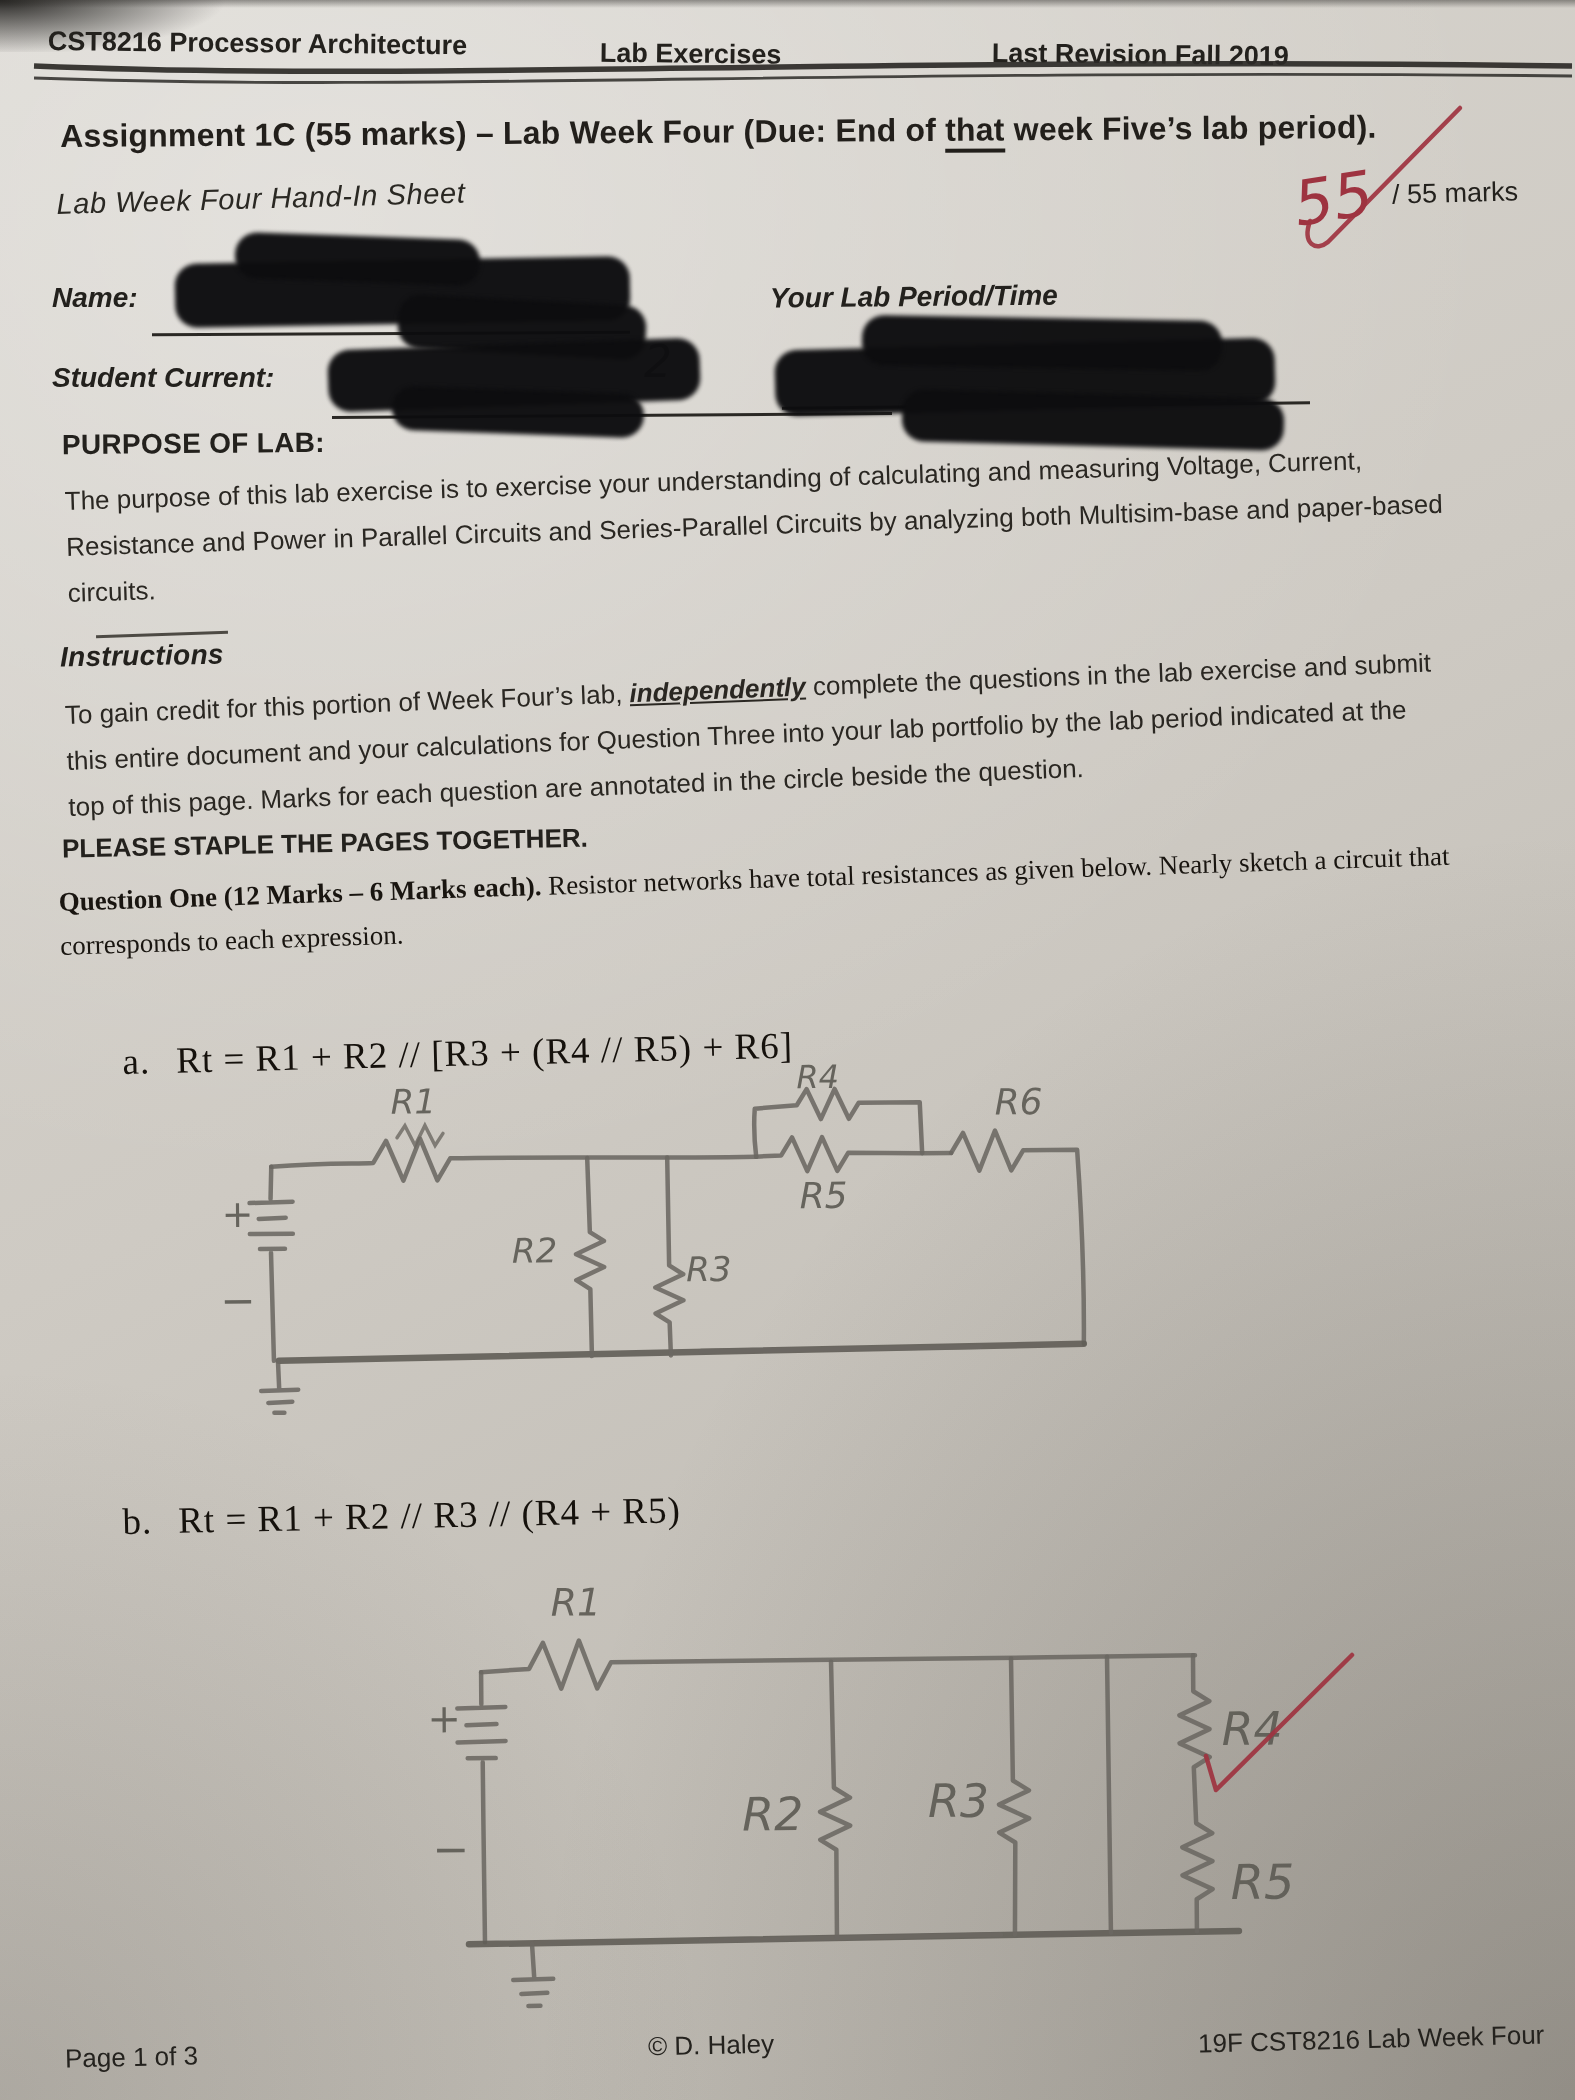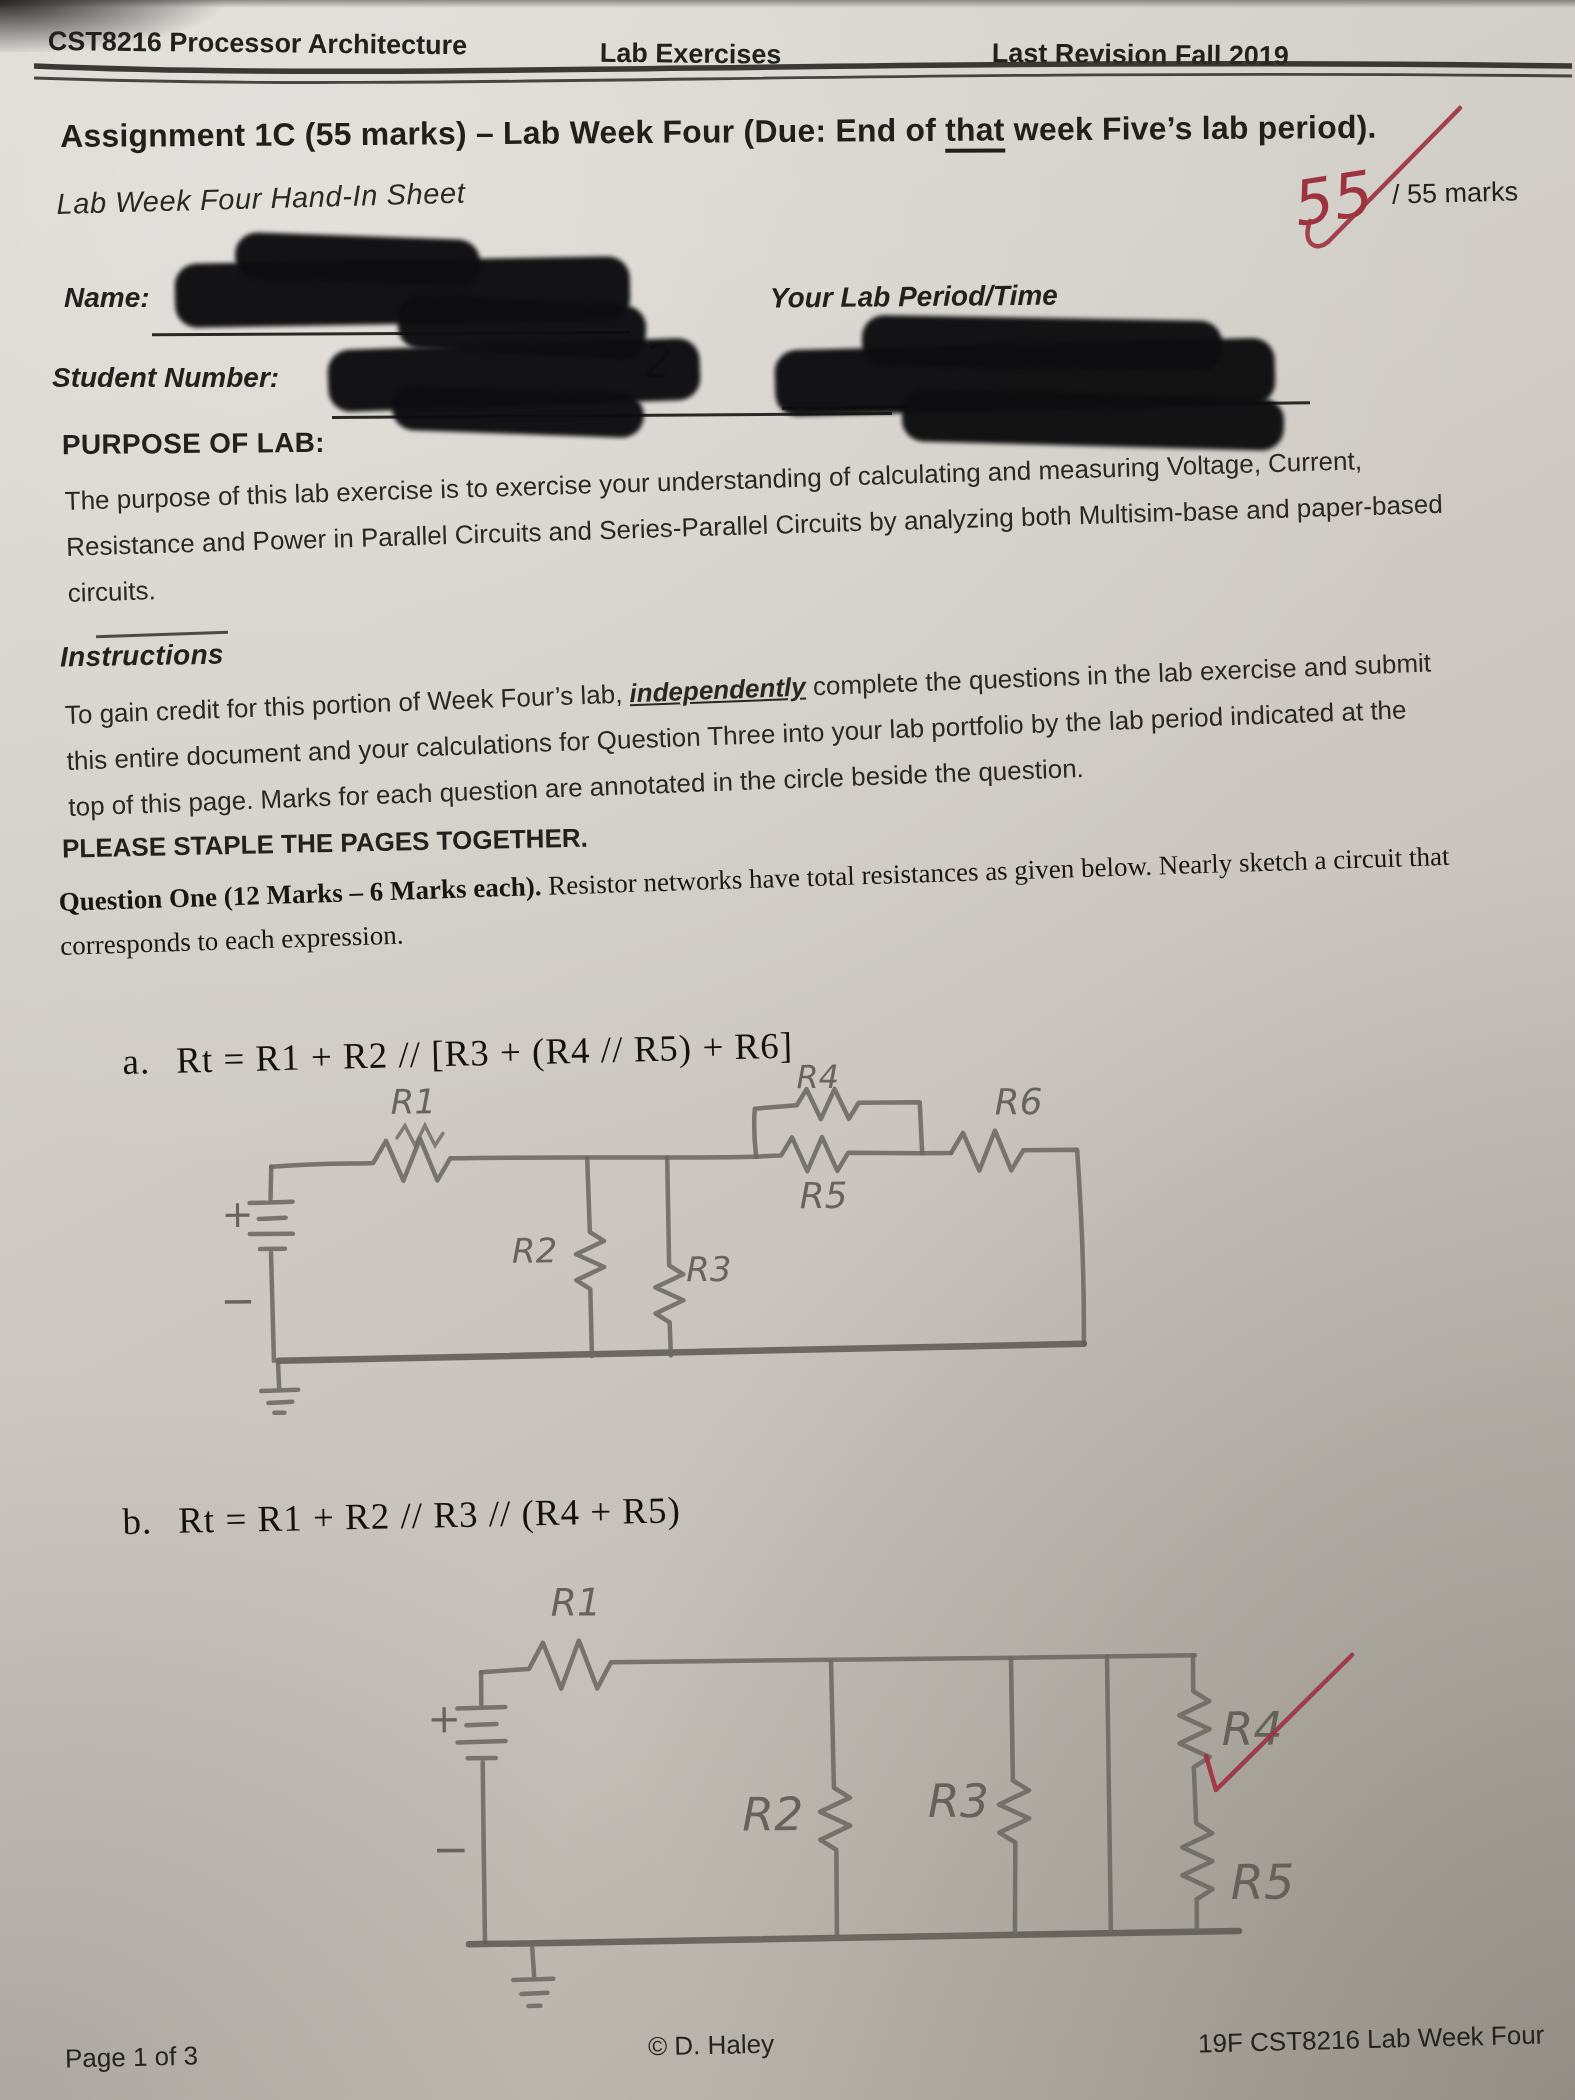--- a/index.html
+++ b/index.html
@@ -60,25 +60,25 @@
 
   <div class="abs title nowrap" style="left:60px;top:118px;transform:rotate(-0.4deg);transform-origin:left top;">
     <span>Assignment 1C (55 marks) – Lab Week Four (Due: End of </span><u>that</u><span> week Five’s lab period).</span>
   </div>
 
   <div class="abs subtitle nowrap" style="left:56px;top:188px;transform:rotate(-1.6deg);transform-origin:left top;">Lab Week Four Hand-In Sheet</div>
 
   <div class="abs hw-red" style="left:1294px;top:162px;font-size:62px;transform:rotate(-9deg);">55</div>
   <div class="abs printed-marks nowrap" style="left:1392px;top:178px;transform:rotate(-1.5deg);">/ 55 marks</div>
 
-  <div class="abs label" style="left:64px;top:282px;">Name:</div>
+  <div class="abs label" style="left:52px;top:282px;">Name:</div>
   <div class="rule-line" style="left:152px;top:332px;width:478px;transform:rotate(-0.3deg);"></div>
   <div class="abs label" style="left:770px;top:281px;transform:rotate(-0.6deg);">Your Lab Period/Time</div>
 
-  <div class="abs label" style="left:52px;top:362px;">Student Number:</div>
+  <div class="abs label" style="left:52px;top:362px;">Student Current:</div>
   <div class="rule-line" style="left:332px;top:414px;width:560px;transform:rotate(-0.4deg);"></div>
   <div class="rule-line" style="left:782px;top:404px;width:528px;transform:rotate(-0.6deg);"></div>
   <div class="abs" style="left:644px;top:336px;font-family:'DejaVu Sans',sans-serif;font-style:italic;font-size:44px;color:#57554f;">2</div>
 
   <div class="blob" style="left:175px;top:260px;width:455px;height:64px;transform:rotate(-1deg);"></div>
   <div class="blob" style="left:235px;top:236px;width:245px;height:46px;transform:rotate(2deg);"></div>
   <div class="blob" style="left:398px;top:300px;width:248px;height:54px;transform:rotate(3deg);"></div>
   <div class="blob" style="left:328px;top:344px;width:372px;height:62px;transform:rotate(-2deg);"></div>
   <div class="blob" style="left:392px;top:390px;width:252px;height:44px;transform:rotate(2deg);"></div>
   <div class="blob" style="left:775px;top:344px;width:500px;height:66px;transform:rotate(-1.5deg);"></div>

